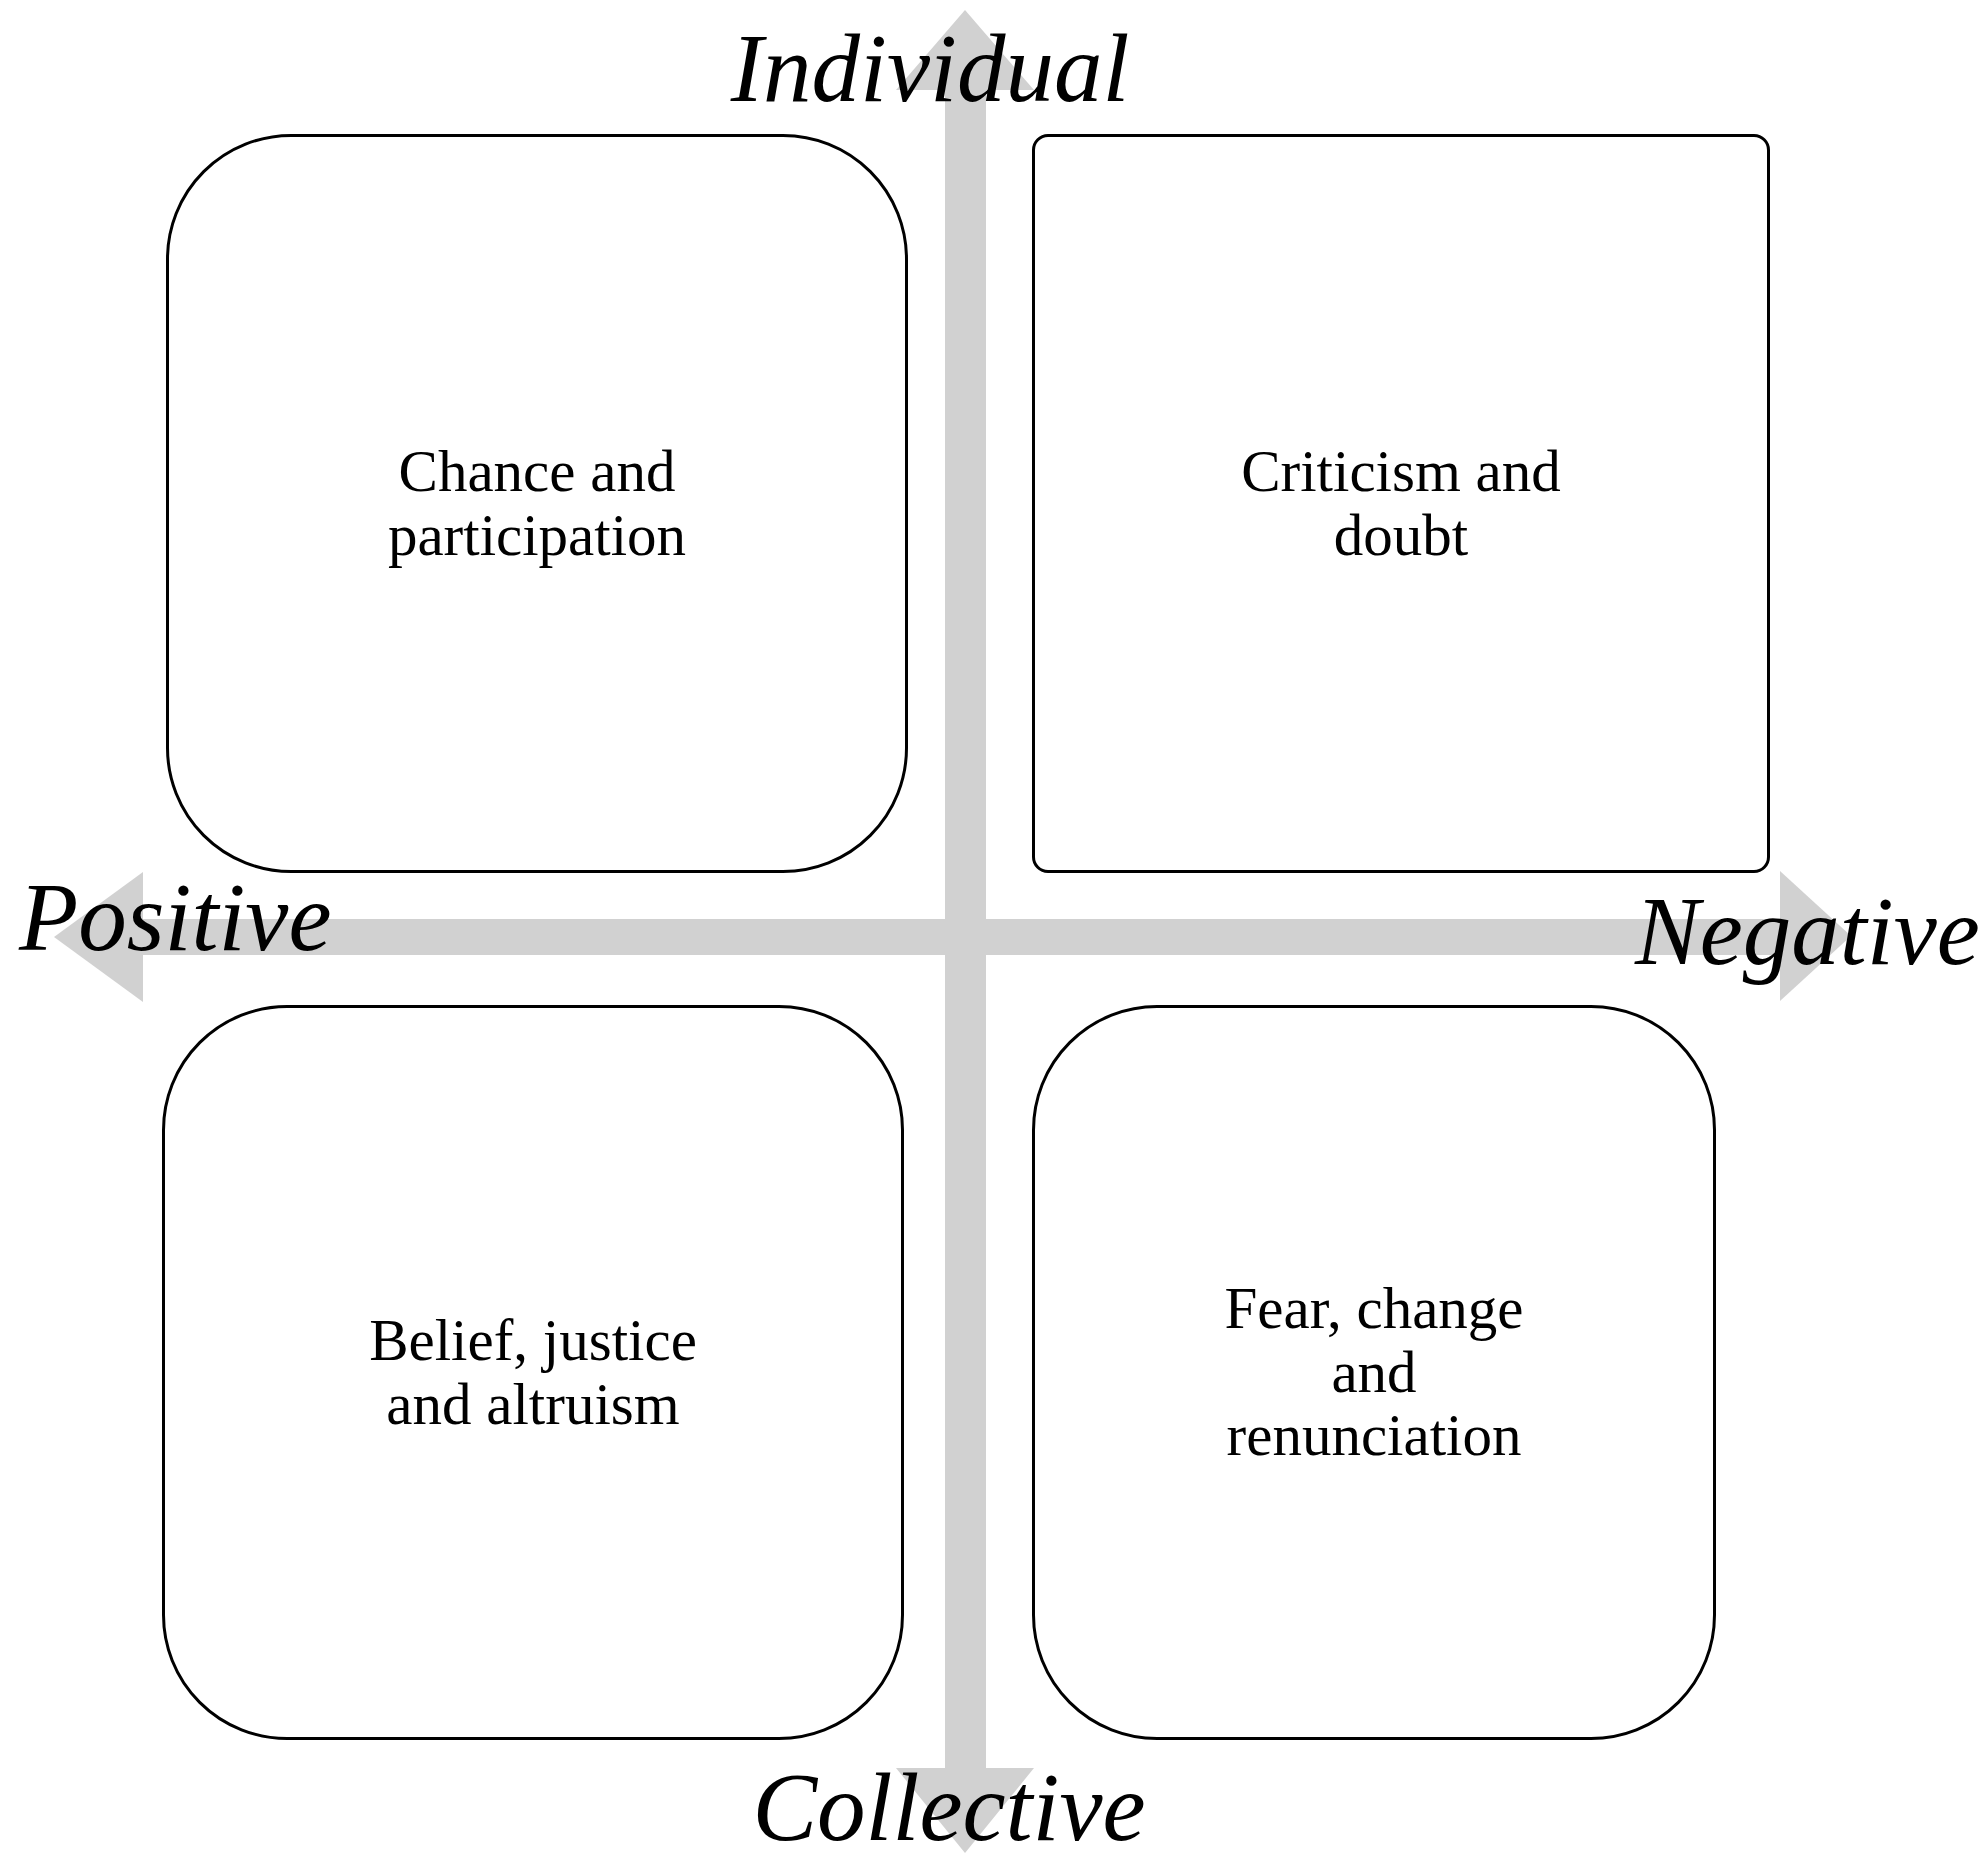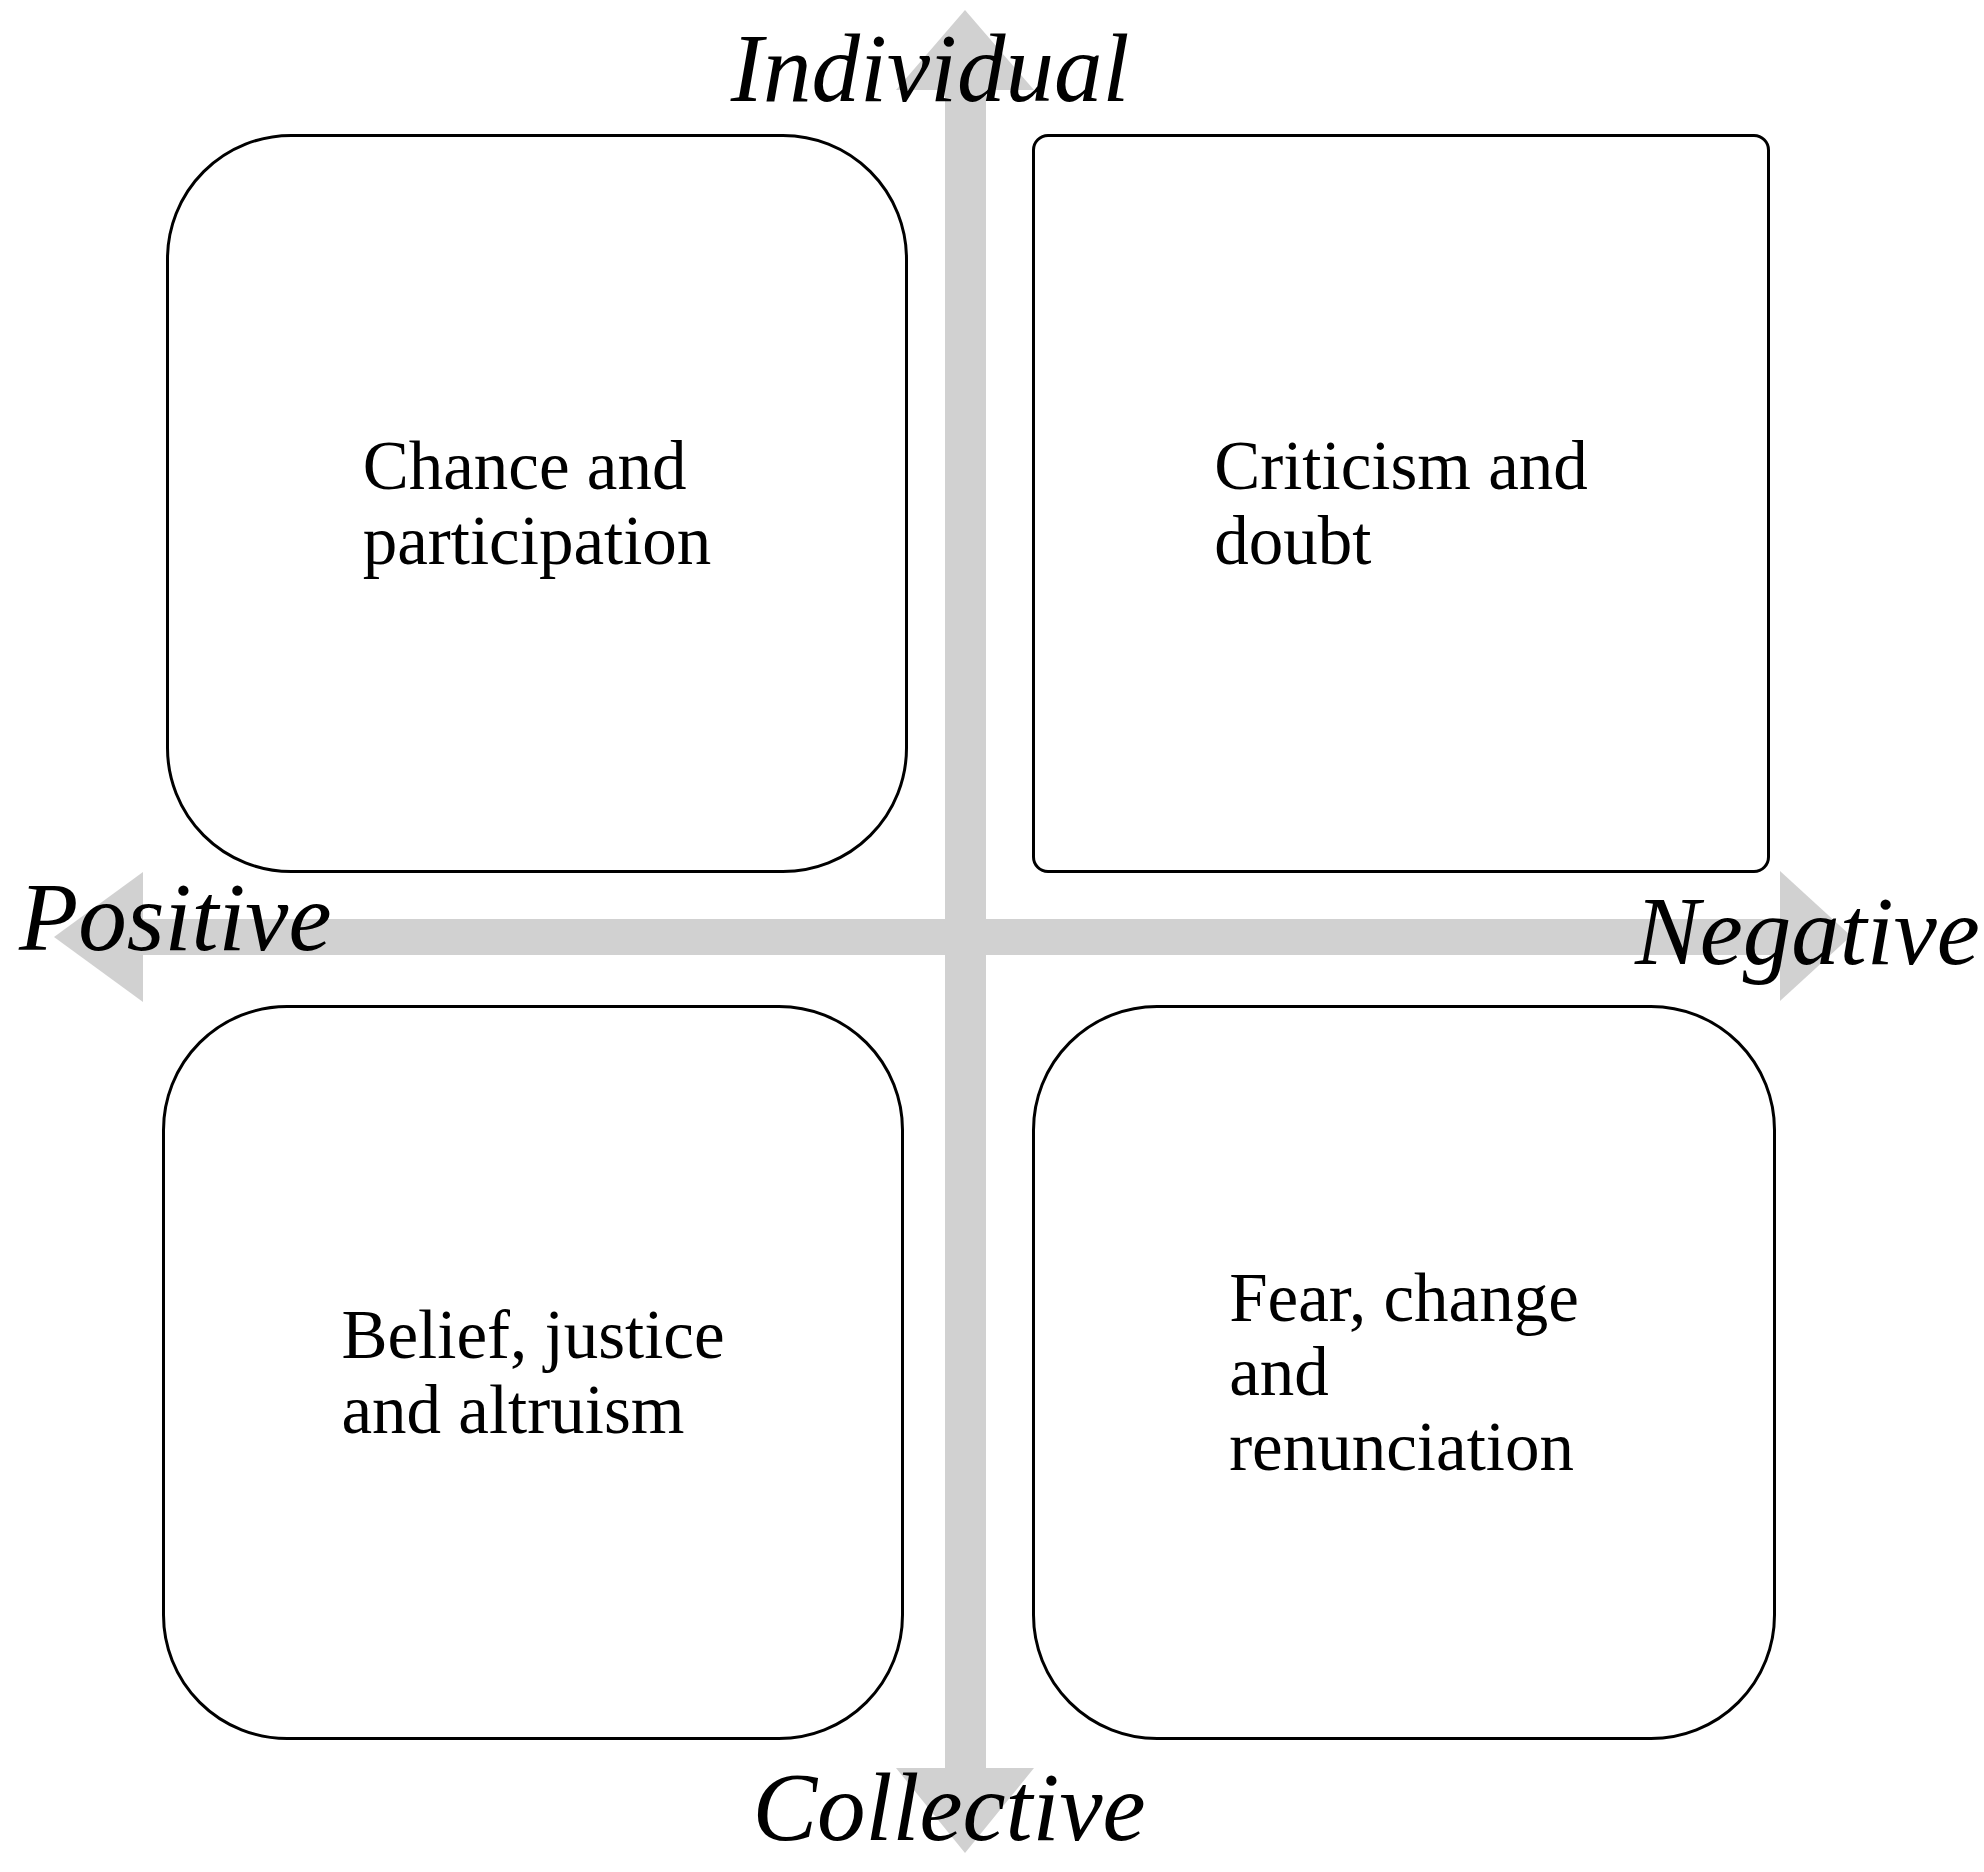--- a/index.html
+++ b/index.html
@@ -67,27 +67,27 @@
     border-radius: 125px;
     z-index: 2;
     display: flex;
     align-items: center;
     justify-content: center;
     box-sizing: border-box;
   }
   .box.tl { left: 166px;  top: 134px;  width: 742px; height: 739px; }
   .box.tr { left: 1032px; top: 134px;  width: 738px; height: 739px; border-radius: 16px; }
   .box.bl { left: 162px;  top: 1005px; width: 742px; height: 735px; }
-  .box.br { left: 1032px; top: 1005px; width: 744px; height: 735px; }
+  .box.br { left: 1032px; top: 1005px; width: 684px; height: 735px; }
 
   .box-label {
-    font-size: 69px;
+    font-size: 59px;
     line-height: 1.08;
     color: var(--text, #000000);
-    text-align: left;
+    text-align: center;
     white-space: pre-line;
   }
 
   
   .axis-label {
     position: absolute;
     z-index: 3;
     font-style: italic;
     font-size: 97px;
     line-height: 1.1;

